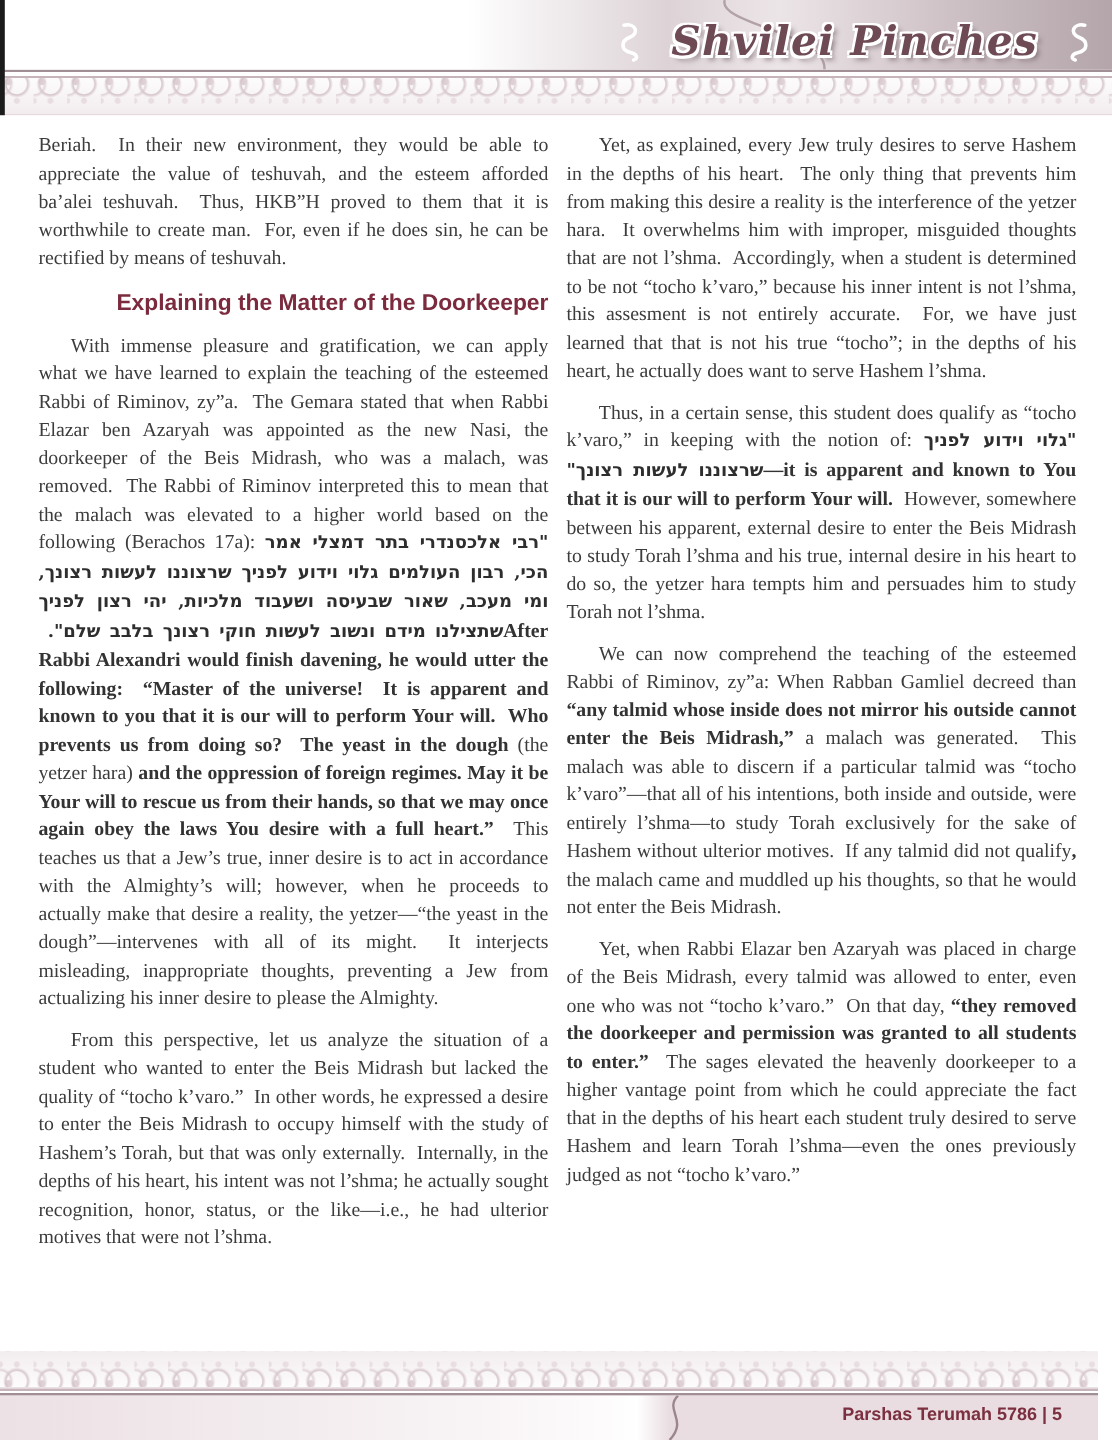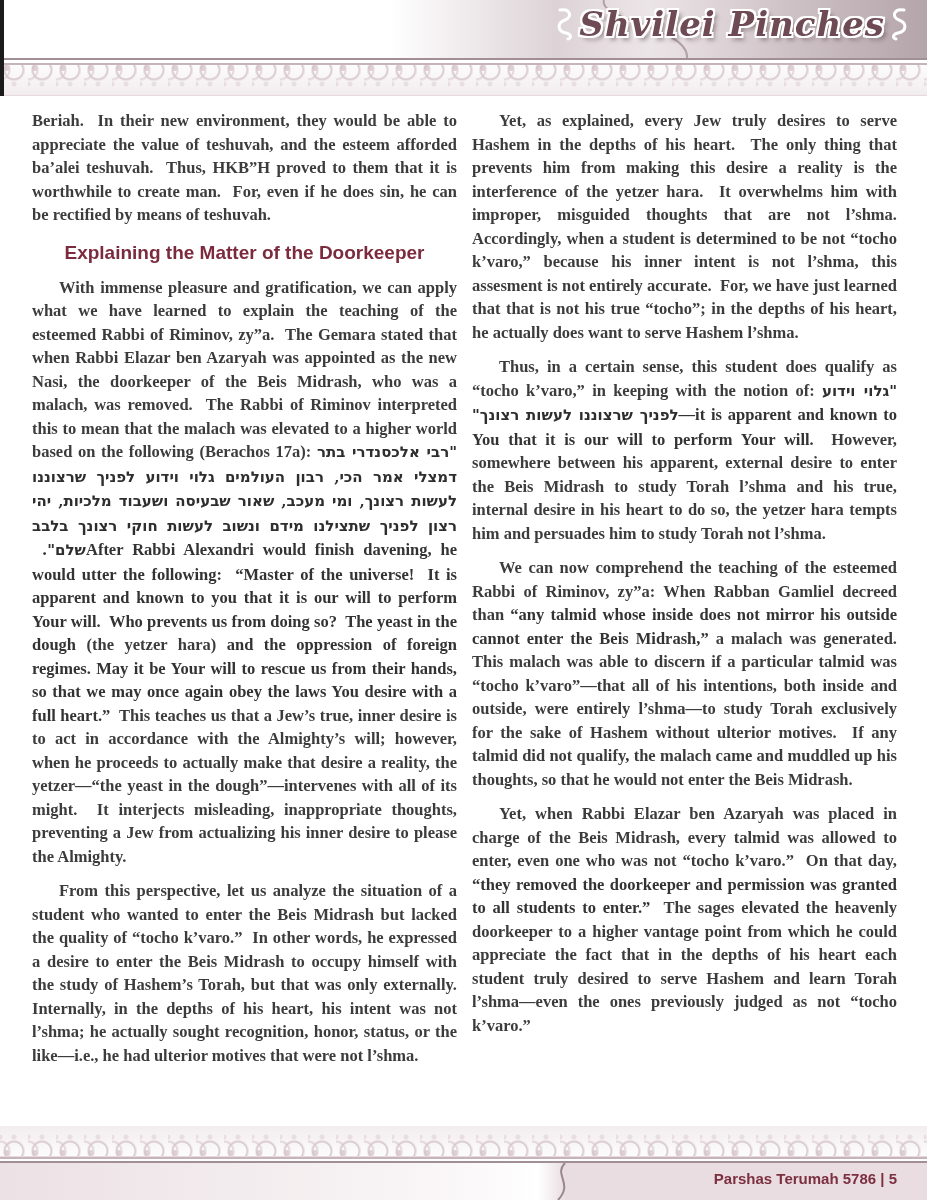--- a/index.html
+++ b/index.html
@@ -22,22 +22,22 @@
       #ffffff 0%, #ffffff 42%, #ddd3d6 60%, #ece5e7 70%,
       #cfc2c6 85%, #b3a5aa 100%);
   }
   .corner-bar {
     position: absolute; left: 0; top: 0;
     width: 4px; height: 96px;
     background: #1b1b1b; z-index: 6;
   }
   .header-curve { position: absolute; left: 0; top: 0; pointer-events: none; }
   .title-wrap {
-    position: absolute; right: 16px; top: 4px;
-    display: flex; align-items: center; gap: 4px; text-align: right;
+    position: absolute; right: 16px; top: 15px;
+    display: flex; align-items: center; gap: 24px; text-align: right;
   }
   .page-title {
     margin: 0;
     font-family: "DejaVu Serif", serif;
     font-style: italic;
     font-weight: bold;
     font-size: 34px;
     letter-spacing: 1px;
     color: #6d4a54;
     text-shadow:
@@ -84,41 +84,41 @@
   .para {
     margin: 0 0 11px 0;
     font-size: 16.5px;
     line-height: 23.5px;
     color: #3c3c3c;
     text-align: justify;
     text-indent: 27px;
     white-space: pre-wrap;
   }
   .para.noindent { text-indent: 0; }
-  .run-n { font-weight: bold; }
+  .run-n { font-weight: normal; }
   .run-b { font-weight: bold; color: #333333; }
   .run-h {
     font-weight: bold;
     color: #2e2e2e;
     direction: rtl;
     unicode-bidi: isolate;
     font-family: "DejaVu Serif", "DejaVu Sans", serif;
     font-size: 15px;
   }
   .section-heading {
     margin: 15px 0 12px 0;
     font-family: "Liberation Sans", sans-serif;
     font-weight: bold;
     font-size: 19px;
     color: #7b2b3d;
-    text-align: center;
+    text-align: right;
   }
 
   
-  .footer { position: absolute; left: 0; right: 0; bottom: 0; z-index: 3; }
+  .footer { position: absolute; left: 0; right: 12px; bottom: 0; z-index: 3; }
   .footer-rule {
     height: 6px;
     background: linear-gradient(#c7b4ba, #c7b4ba 2px, #ffffff 2px, #ffffff 4px, #a28f95 4px, #a28f95 6px);
   }
   .footer-band {
     position: relative;
     height: 37px;
     background: linear-gradient(to right,
       #ece1e5 0%, #f6f1f2 38%, #fdfbfc 55%, #ffffff 58%,
       #e9dde1 61%, #e9dde1 100%);

